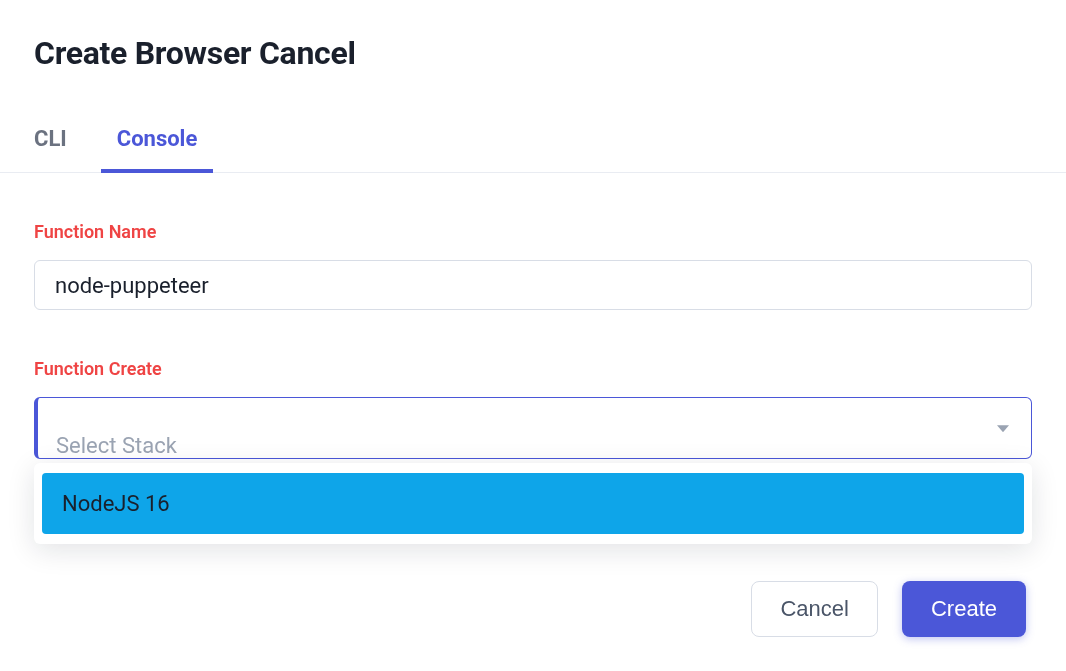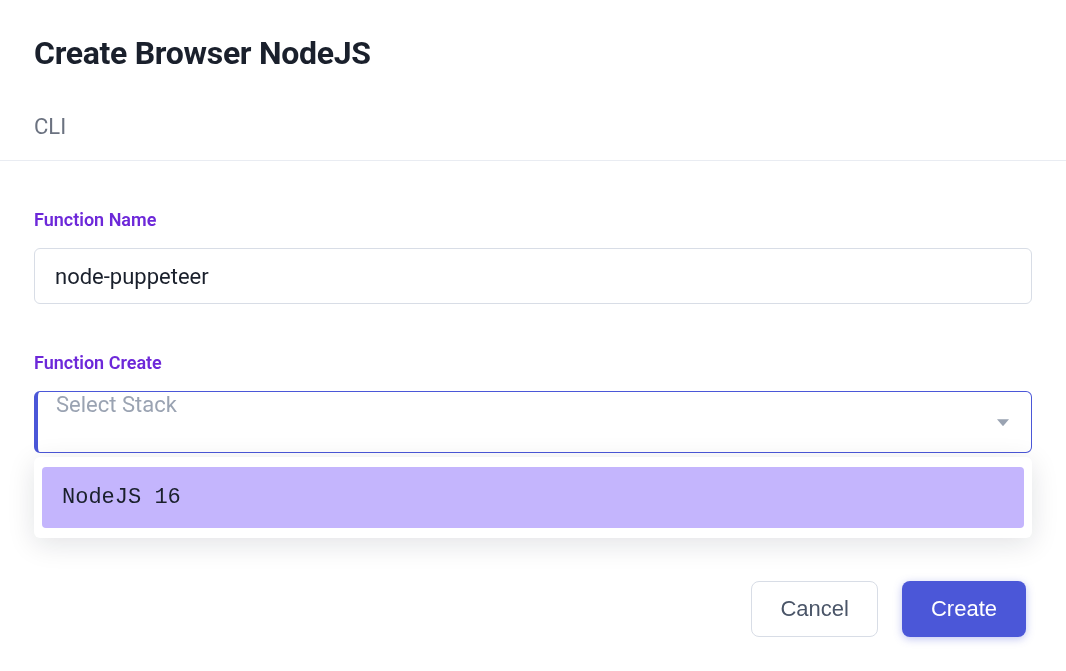--- a/index.html
+++ b/index.html
@@ -25,46 +25,47 @@
       gap: 34px;
       margin-top: 42px;
       border-bottom: 1px solid #e9ecf2;
       margin-left: -34px;
       margin-right: -34px;
       padding-left: 34px;
       padding-right: 34px;
     }
     .tab {
       font-size: 22px;
-      font-weight: 400;
+      font-weight: 700;
       color: #6b7280;
       padding: 0 0 18px 0;
       cursor: pointer;
       border-bottom: 4px solid transparent;
       margin-bottom: -1px;
+      margin-top: 12px;
     }
     .tab.active {
       color: #4b57d8;
       border-bottom-color: #4b57d8;
       padding-left: 16px;
       padding-right: 16px;
     }
 
     .form-group { margin-top: 48px; }
     .form-label {
       font-size: 18px;
       font-weight: 600;
-      color: #6d28d9;
+      color: #ef4444;
       display: block;
       margin-bottom: 18px;
     }
 
     .text-input {
       width: 100%;
-      height: 56px;
+      height: 50px;
       border: 1px solid #d8dde6;
       border-radius: 6px;
       padding: 0 20px;
       font-size: 22px;
       color: #1a202c;
       background: #fff;
       outline: none;
       font-family: inherit;
     }
 
@@ -73,21 +74,21 @@
       width: 100%;
       height: 62px;
       border: 1.5px solid #4b57d8;
       border-left-width: 4px;
       border-radius: 6px;
       padding: 0 46px 0 18px;
       font-size: 22px;
       color: #9aa3b2;
       background: #fff;
       display: flex;
-      align-items: flex-start;
+      align-items: flex-end;
       cursor: pointer;
     }
     .chevron {
       position: absolute;
       right: 22px;
       top: 50%;
       transform: translateY(-55%);
       color: #9aa3b2;
     }
 
@@ -102,21 +103,21 @@
       padding: 10px 8px;
       z-index: 10;
     }
     .option {
       font-size: 22px;
       color: #1a202c;
       padding: 18px 20px;
       border-radius: 4px;
       cursor: pointer;
     }
-    .option.highlight { background: #c4b5fd; font-family: Liberation Mono, monospace; }
+    .option.highlight { background: #0ea5e9; }
 
     .actions {
       position: absolute;
       right: 40px;
       bottom: 34px;
       display: flex;
       gap: 24px;
     }
     .btn {
       height: 56px;
@@ -135,24 +136,25 @@
       background: #4b57d8;
       color: #fff;
       min-width: 124px;
       box-shadow: 0 2px 8px rgba(75,87,216,0.35);
     }
   </style>
 </head>
 <body>
 
 <div class="container">
-  <h1 class="page-title">Create Browser NodeJS</h1>
+  <h1 class="page-title">Create Browser Cancel</h1>
 
   <div class="tabs">
     <div class="tab">CLI</div>
+    <div class="tab active">Console</div>
   </div>
 
   <div class="form-group">
     <label class="form-label">Function Name</label>
     <input type="text" class="text-input" value="node-puppeteer" style="">
   </div>
 
   <div class="form-group">
     <label class="form-label">Function Create</label>
     <div class="select-wrap">

